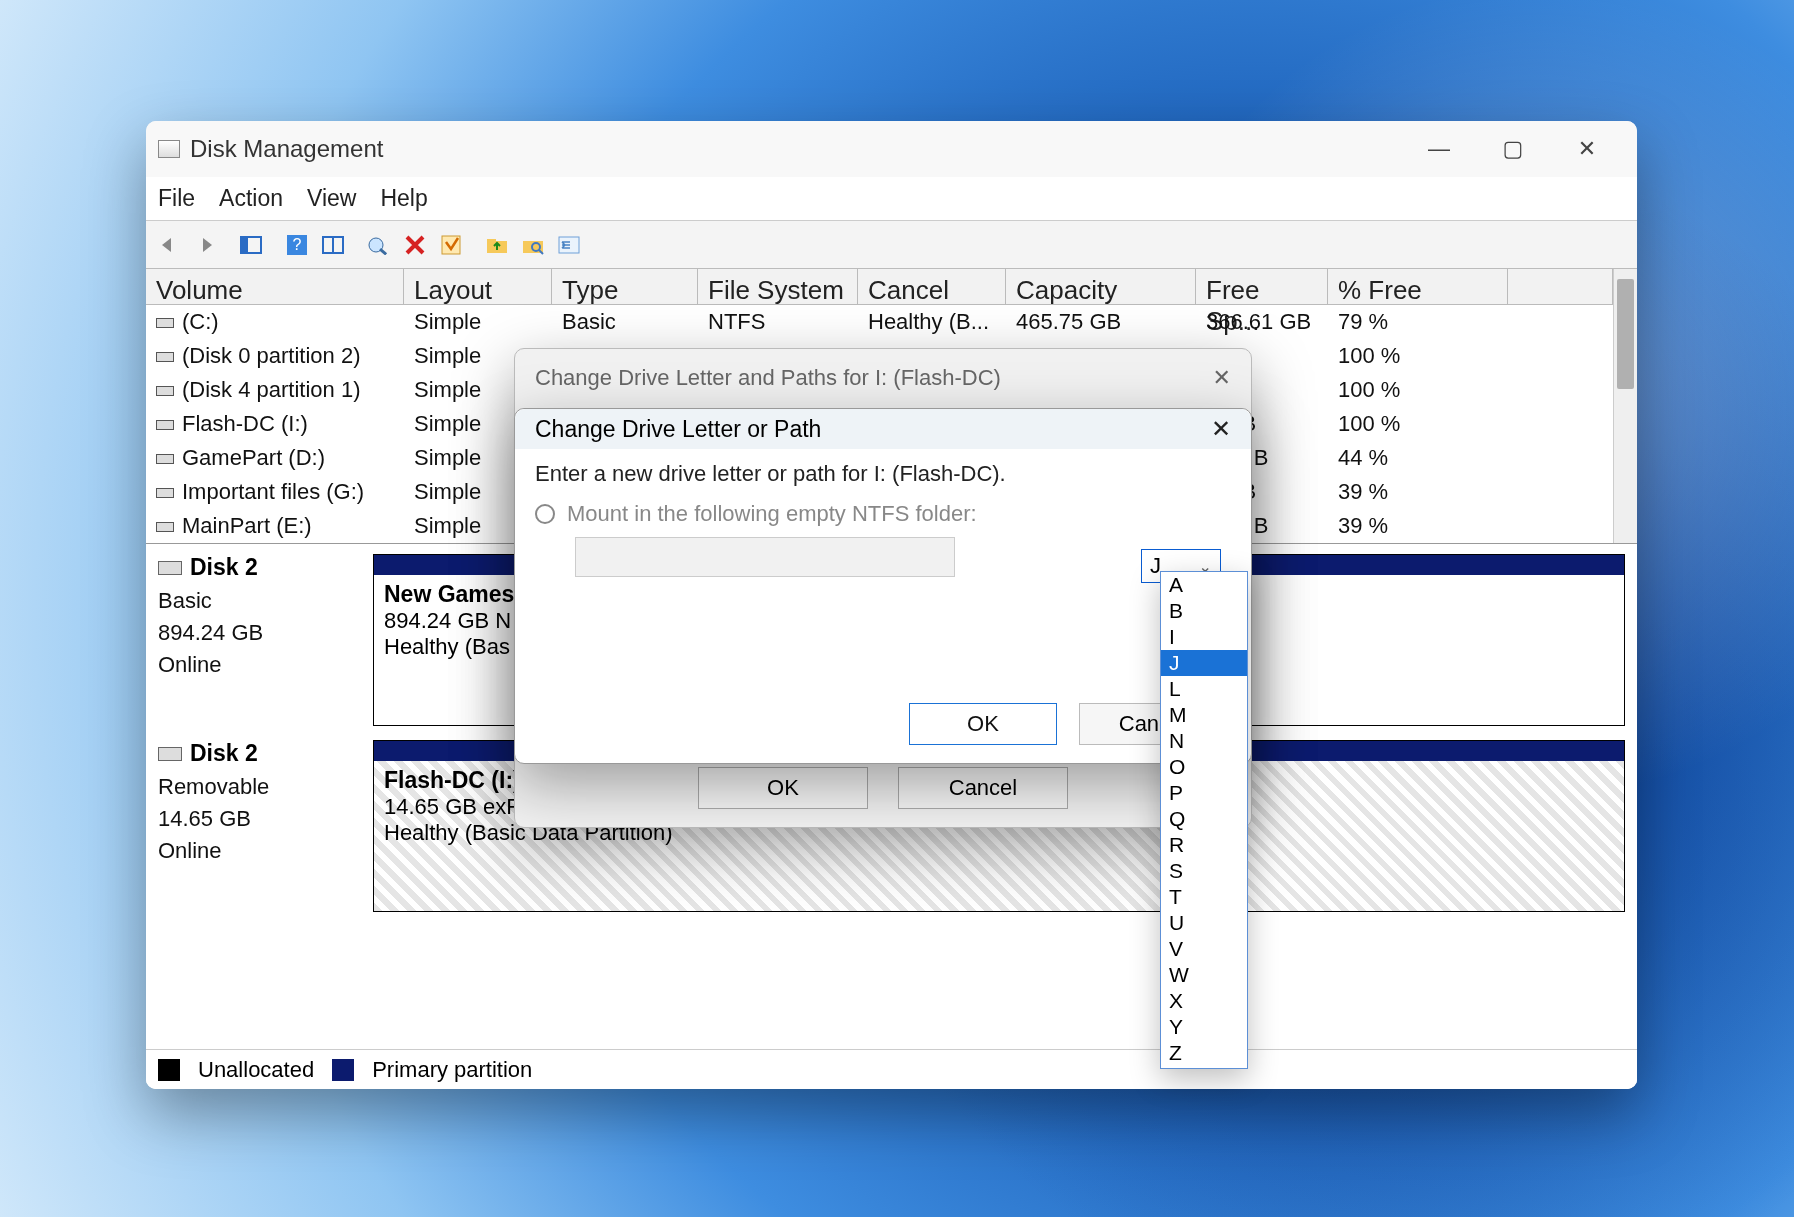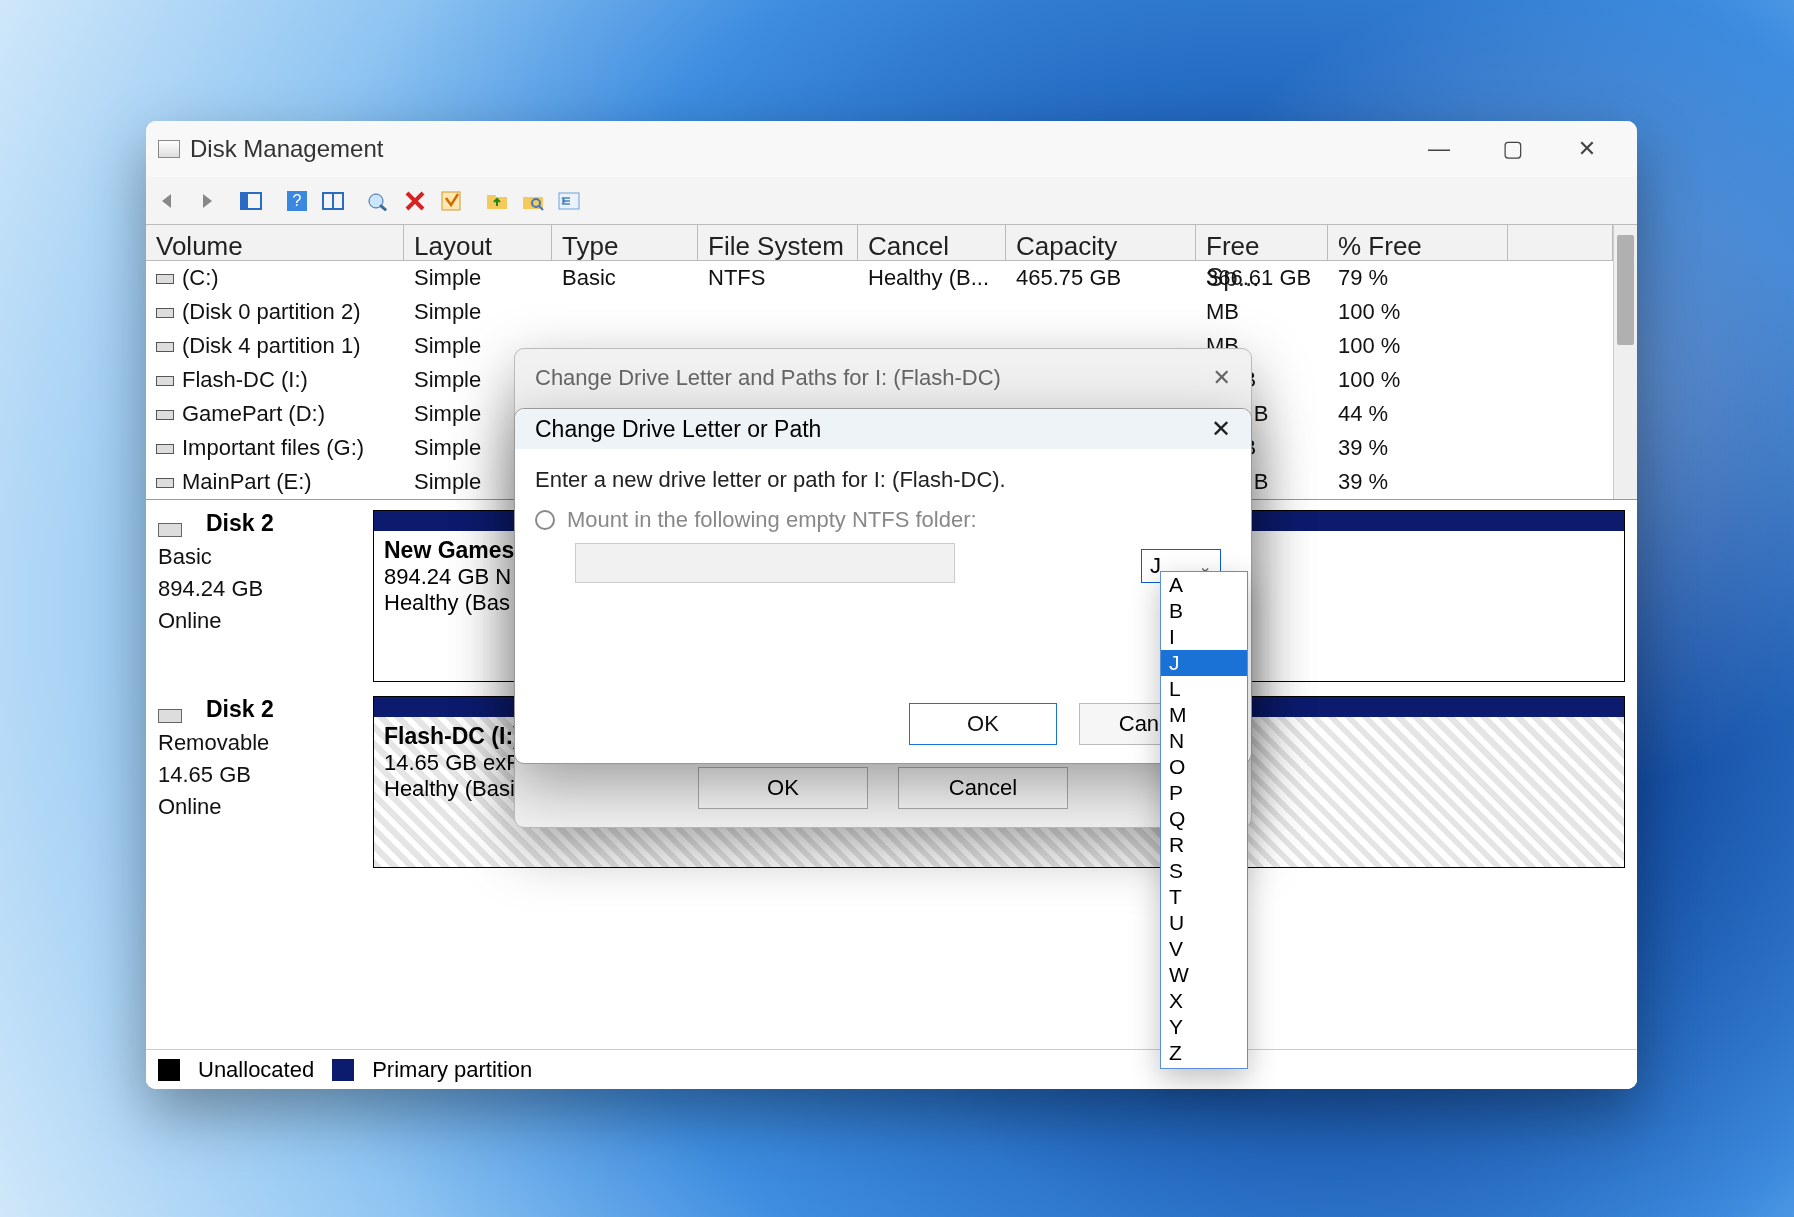--- a/index.html
+++ b/index.html
@@ -41,21 +41,21 @@
 .list-header { display:flex; height:36px; background:#f2f2f2; border-bottom:1px solid #bbb; }
 .lh { border-right:1px solid #bbb; padding:6px 10px; font-size:26px; color:#222; }
 .list-row { display:flex; height:34px; align-items:center; }
 .lc { padding:2px 10px; font-size:22px; color:#111; white-space:nowrap; overflow:hidden; text-overflow:ellipsis; }
 .drive-icon { display:inline-block; width:18px; height:10px; background:#ddd; border:1px solid #555; margin-right:8px; vertical-align:middle; }
 .scrolltrack { width:24px; background:#efefef; border-left:1px solid #ccc; position:relative; }
 .scrollthumb { position:absolute; left:3px; right:3px; top:10px; height:110px; background:#b0b0b0; border-radius:2px; }
 .disk-area { flex:1; background:#fff; display:flex; flex-direction:column; }
 .disk-row { height:186px; display:flex; padding:10px 12px 4px 12px; gap:10px; }
 .disk-info { width:205px; }
-.disk-hdr { display:flex; align-items:flex-end; gap:24px; font-size:23px; font-weight:bold; margin-bottom:4px; }
+.disk-hdr { display:flex; align-items:center; gap:8px; font-size:23px; font-weight:bold; margin-bottom:4px; }
 .disk-ico { width:24px; height:14px; background:#ddd; border:1px solid #666; }
 .disk-meta { font-size:22px; color:#111; line-height:32px; }
 .partition-box { flex:1; border:1px solid #000; display:flex; flex-direction:column; }
 .part-bar { height:20px; background:#0c1b6e; }
 .part-body { flex:1; padding:6px 10px; background:#fff; position:relative; }
 .hatched::before {
   content:""; position:absolute; inset:0;
   background: repeating-linear-gradient(45deg, rgba(0,0,0,.10) 0 6px, transparent 6px 12px);
   pointer-events:none;
 }
@@ -73,21 +73,21 @@
 .dp-close { margin-left:auto; color:#666; font-size:22px; }
 .dp-buttons { position:absolute; bottom:18px; left:0; right:0; display:flex; justify-content:center; gap:30px; }
 .dlg-btn { width:170px; height:42px; background:#f6f6f6; border:1px solid #aaa; font-size:22px; display:flex; align-items:center; justify-content:center; }
 
 .dialog-child {
   position:absolute; top:408px; left:514px; width:738px; height:356px;
   background:#fff; border-radius:10px; box-shadow:0 20px 60px rgba(0,0,0,.35); border:1px solid #999;
 }
 .dc-title { display:flex; align-items:center; height:40px; padding:0 20px; font-size:23px; background:#eef3f7; border-radius:10px 10px 0 0; }
 .dc-close { margin-left:auto; color:#222; font-size:24px; }
-.dc-body { padding:18px 20px; font-size:22px; color:#222; }
+.dc-body { padding:12px 20px; font-size:22px; color:#222; }
 .radio-row { display:flex; align-items:center; gap:12px; margin-top:14px; }
 .radio { width:20px; height:20px; border-radius:50%; border:2px solid #888; display:flex; align-items:center; justify-content:center; }
 .radio.checked { border-color:#0067c0; }
 .radio.checked::after { content:""; width:10px; height:10px; border-radius:50%; background:#0067c0; }
 .radio-label.disabled { color:#888; }
 .folder-input { margin:10px 0 0 40px; width:380px; height:40px; border:1px solid #ccc; background:#f1f1f1; }
 .combo {
   position:absolute; top:140px; right:30px; width:80px; height:34px;
   border:1px solid #0a5cd1; background:#fff; display:flex; align-items:center; padding:0 8px; font-size:22px;
 }
@@ -115,20 +115,26 @@
   <div class="titlebar">
     <span class="titlebar-icon"></span>
     <span class="titlebar-text">Disk Management</span>
     <div class="win-controls">
       <div class="win-btn">—</div>
       <div class="win-btn">▢</div>
       <div class="win-btn">✕</div>
     </div>
   </div>
 
+  <div class="menubar">
+    <div class="menubar-item">File</div>
+    <div class="menubar-item">Action</div>
+    <div class="menubar-item">View</div>
+    <div class="menubar-item">Help</div>
+  </div>
 
   <div class="toolbar">
     <div class="toolbtn">
         <svg width="24" height="20" viewBox="0 0 24 20">
           <path d="M14 3 L5 10 L14 17 Z" fill="#888"></path>
         </svg>
       </div>
     <div class="toolbtn">
         <svg width="24" height="20" viewBox="0 0 24 20">
           <path d="M10 3 L19 10 L10 17 Z" fill="#888"></path>

